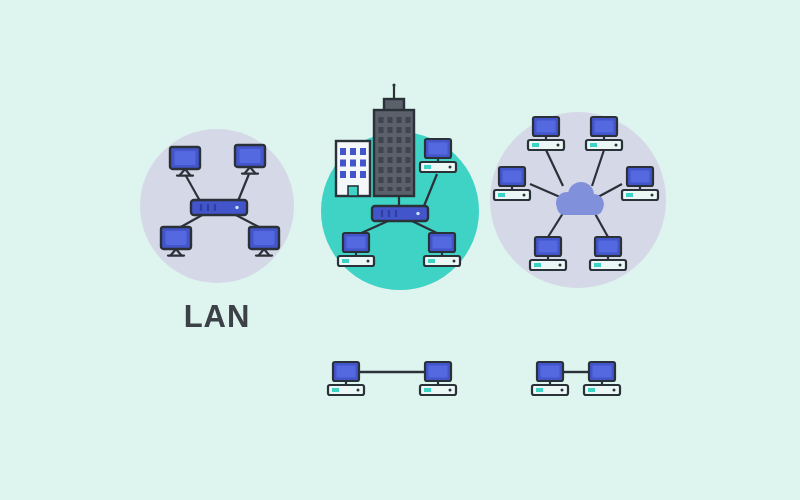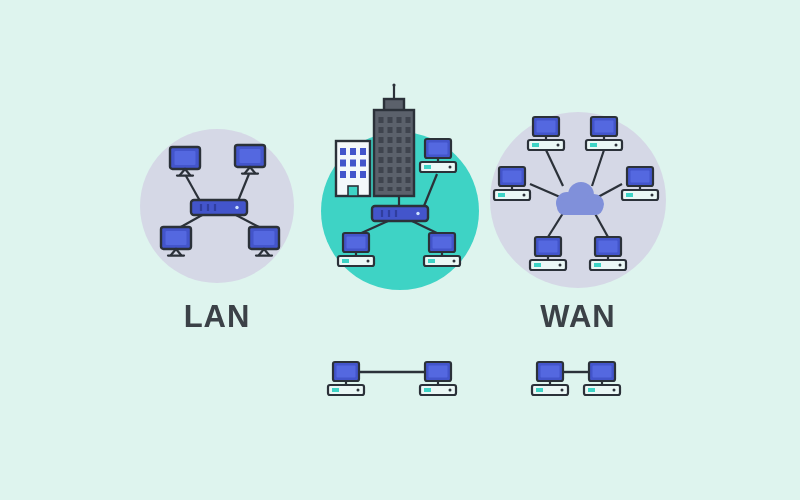--- a/index.html
+++ b/index.html
@@ -137,15 +137,14 @@
   </g>
 
   <g>
     <line x1="563" y1="372" x2="589" y2="372" stroke="#2b3139" stroke-width="2.4"></line>
     <use href="#pc" x="532" y="362"></use>
     <use href="#pc" x="584" y="362"></use>
   </g>
 </svg>
 
 <div class="net-label" style="left:217px">LAN</div>
-<div class="net-label" style="left:578px">WAN</div>
 
 </div>
 
 </body></html>

